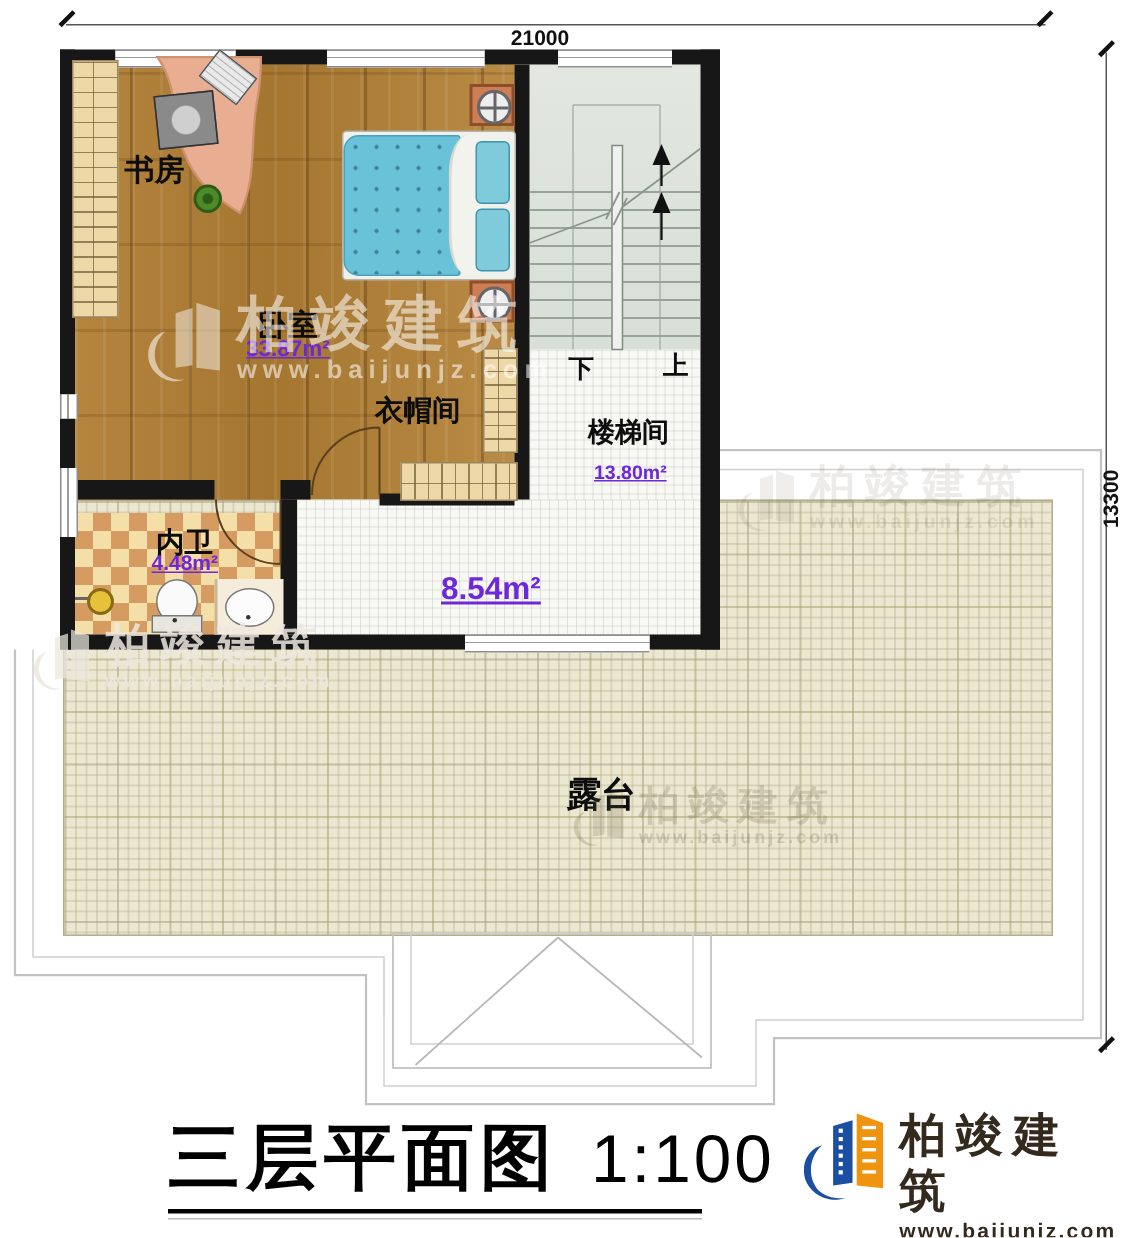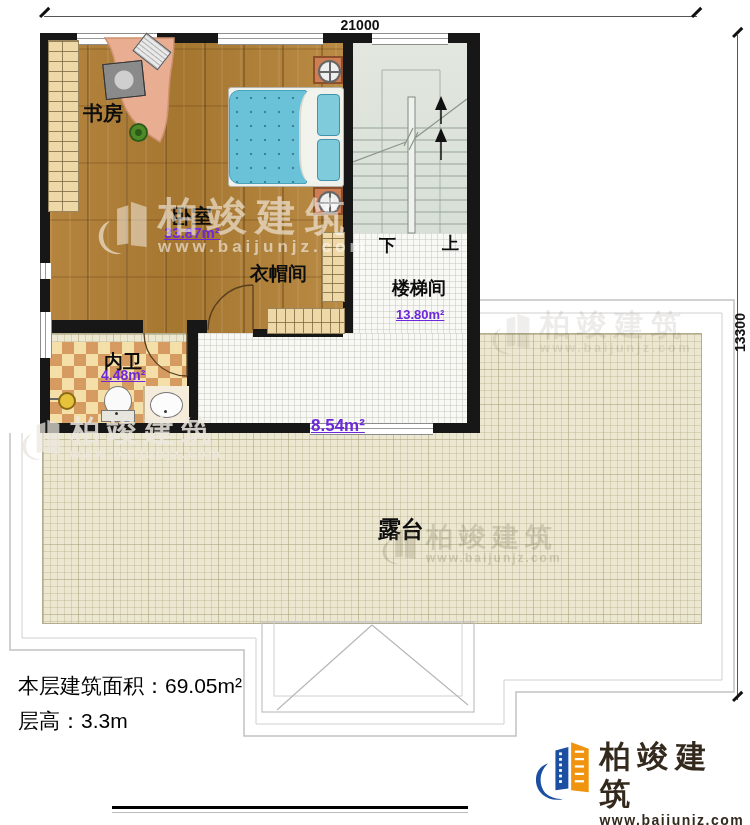--- a/index.html
+++ b/index.html
@@ -190,21 +190,21 @@
   <div class="dot" style="left:164px;top:410px;"></div>
   <div class="shower-arm"></div>
   <div class="shower"></div>
 
   <div class="room-label" style="left:83px;top:100px;font-size:20px;">书房</div>
   <div class="room-label" style="left:172px;top:203px;font-size:20px;">卧室</div>
   <div class="area-label" style="left:164px;top:224px;font-size:15px;">33.87m²</div>
   <div class="room-label" style="left:250px;top:261px;font-size:19px;">衣帽间</div>
   <div class="room-label" style="left:104px;top:349px;font-size:19px;">内卫</div>
   <div class="area-label" style="left:101px;top:367px;font-size:14px;">4.48m²</div>
-  <div class="area-label" style="left:311px;top:381px;font-size:17px;margin-top:35px;">8.54m²</div>
+  <div class="area-label" style="left:294px;top:381px;font-size:21px;">8.54m²</div>
   <div class="room-label" style="left:392px;top:276px;font-size:18px;">楼梯间</div>
   <div class="area-label" style="left:396px;top:307px;font-size:13px;">13.80m²</div>
   <div class="room-label" style="left:379px;top:234px;font-size:17px;">下</div>
   <div class="room-label" style="left:442px;top:232px;font-size:17px;">上</div>
   <div class="room-label" style="left:378px;top:514px;font-size:23px;">露台</div>
 
   <div class="wm" style="left:98px;top:196px;color:rgba(255,255,255,0.55);">
     <svg width="52" height="58" viewBox="0 0 60 66" fill="currentColor">
       <path d="M14,26 C5,34 3,48 11,57 C16,62 23,64 29,63 C16,68 2,58 1,46 C0,36 6,28 14,26 Z"></path>
       <path d="M22,12 L35,8 V52 L22,54 Z" opacity="0.85"></path>
@@ -245,23 +245,24 @@
       <path d="M14,26 C5,34 3,48 11,57 C16,62 23,64 29,63 C16,68 2,58 1,46 C0,36 6,28 14,26 Z"></path>
       <path d="M22,12 L35,8 V52 L22,54 Z" opacity="0.85"></path>
       <path d="M38,4 L56,10 V56 L38,54 Z" opacity="0.85"></path>
     </svg>
     <div>
       <div class="wm-name" style="font-size:27px;letter-spacing:6px;">柏竣建筑</div>
       <div class="wm-site" style="font-size:12px;letter-spacing:2px;">www.baijunjz.com</div>
     </div>
   </div>
 
-  <div class="info-line" style="left:18px;top:672px;">本层建筑面积：69.05m²</div>
-  <div class="info-line" style="left:18px;top:707px;">层高：3.3m</div>
-
+
+  <div class="title-text">
+    <span>三层平面图</span><span class="title-scale">1:100</span>
+  </div>
   <div class="title-underline"></div>
   <div class="title-underline2"></div>
 
   <div class="brand">
     <svg width="56" height="64" viewBox="0 0 60 66">
       <path d="M13,26 C4,34 2,48 10,58 C15,63 23,65 30,64 C16,69 1,59 0,46 C-1,36 5,28 13,26 Z" fill="#1c4fa1"></path>
       <path d="M21,12 L35,8 V53 L21,55 Z" fill="#1c4fa1"></path>
       <g fill="#fff">
         <rect x="25" y="14" width="3" height="3"></rect>
           <rect x="25" y="20" width="3" height="3"></rect>

